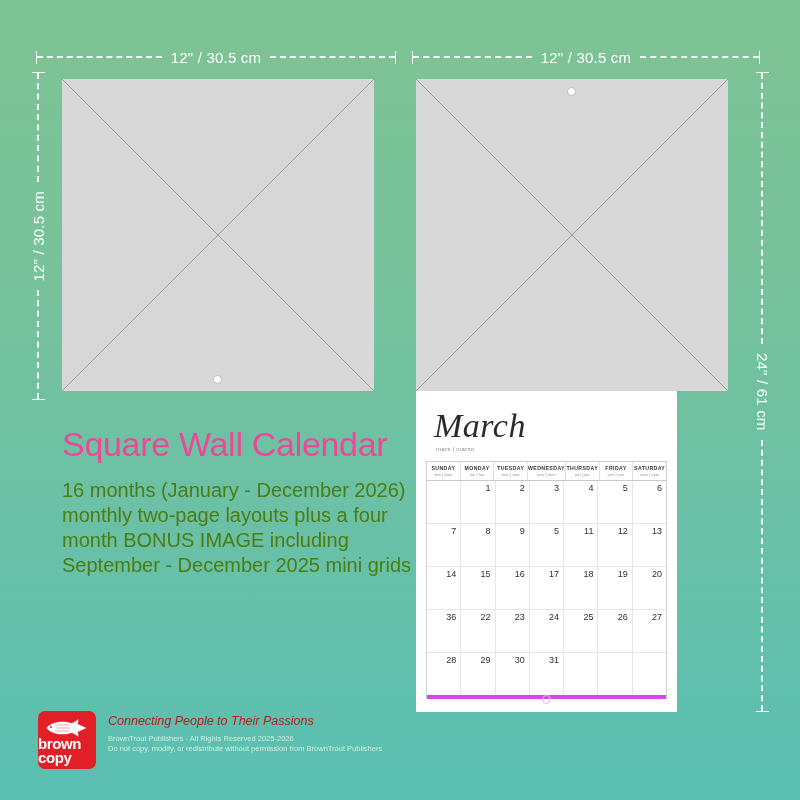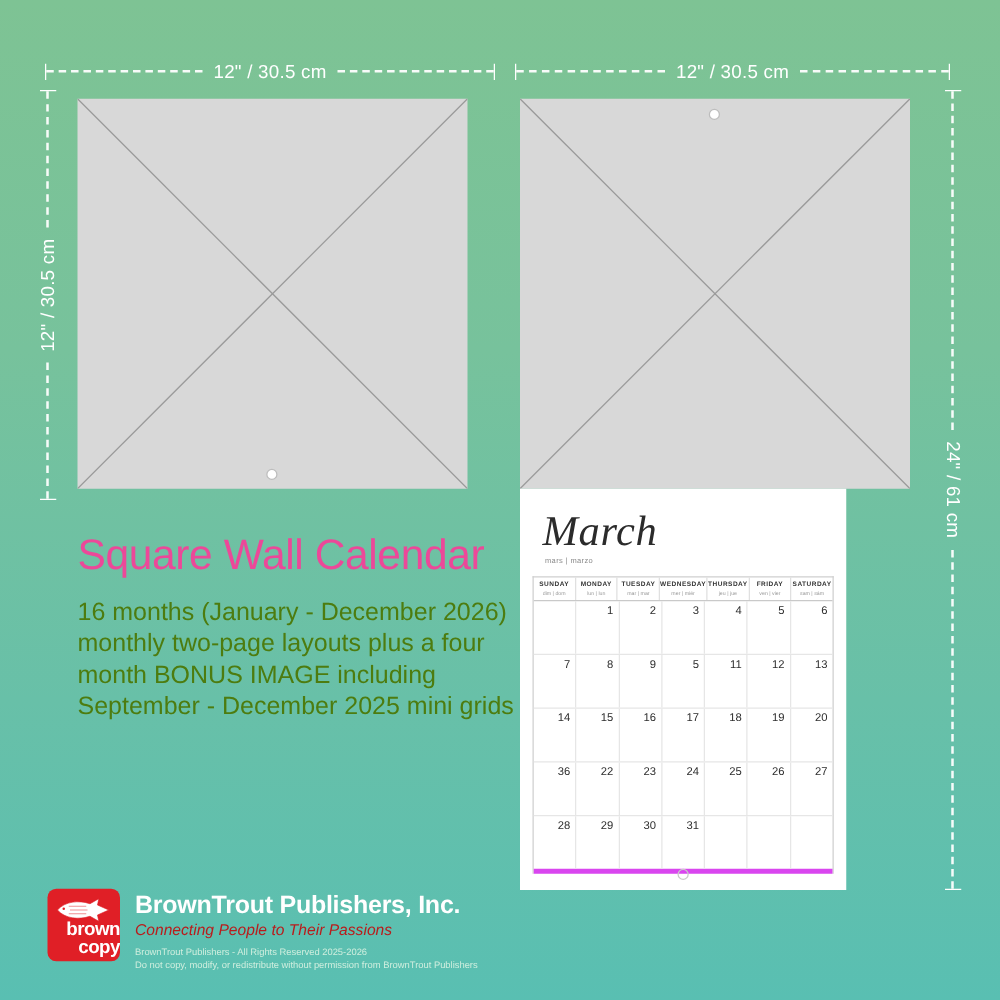--- a/index.html
+++ b/index.html
@@ -85,21 +85,21 @@
   }
 
   
   .footer { position:absolute; left:38px; top:711px; display:flex; align-items:flex-start; }
   .logo {
     width:58px; height:58px; background:#e01f26; border-radius:7px;
     position:relative; flex:none; overflow:hidden;
   }
   .logo .fish { position:absolute; left:5px; top:7px; width:48px; height:20px; }
   .logo .ltxt {
-    position:absolute; left:0; right:0; top:26px; text-align:right;
+    position:absolute; left:0; right:0; top:26px; text-align:left;
     color:#fff; font-size:15px; font-weight:bold; line-height:14px;
     letter-spacing:-.4px; font-family:"Liberation Sans", sans-serif;
   }
   .footer-txt { margin-left:12px; padding-top:2px; }
   .f-name { color:#fff; font-size:20px; font-weight:bold; letter-spacing:-.2px; }
   .f-tag  { color:#b91c1c; font-size:12.5px; margin-top:1px;font-style:italic; }
   .f-legal{ color:#cfeede; font-size:7.5px; margin-top:6px; line-height:9.5px; }
 </style>
 </head>
 <body>
@@ -317,20 +317,19 @@
       <path d="M3 10 C9 3, 20 2, 29 5 L36 1 L35 6 L44 10 L35 14 L36 19 L29 15 C20 18, 9 17, 3 10 Z" fill="#ffffff" stroke="#e01f26" stroke-width="0.5"></path>
       <circle cx="8" cy="9" r="1" fill="#e01f26"></circle>
       <path d="M12 7 L26 7 M13 10 L27 10 M12 13 L26 13" stroke="#e01f26" stroke-width="0.4" fill="none"></path>
     </svg>
     <div class="ltxt">
       <div>brown</div>
       <div>copy</div>
     </div>
   </div>
   <div class="footer-txt">
-    <div class="f-name">BrownTrout Publishers, Inc.</div>
     <div class="f-tag">Connecting People to Their Passions</div>
     <div class="f-legal">
       <div>BrownTrout Publishers - All Rights Reserved 2025-2026</div>
       <div>Do not copy, modify, or redistribute without permission from BrownTrout Publishers</div>
     </div>
   </div>
 </div>
 
 </body></html>

